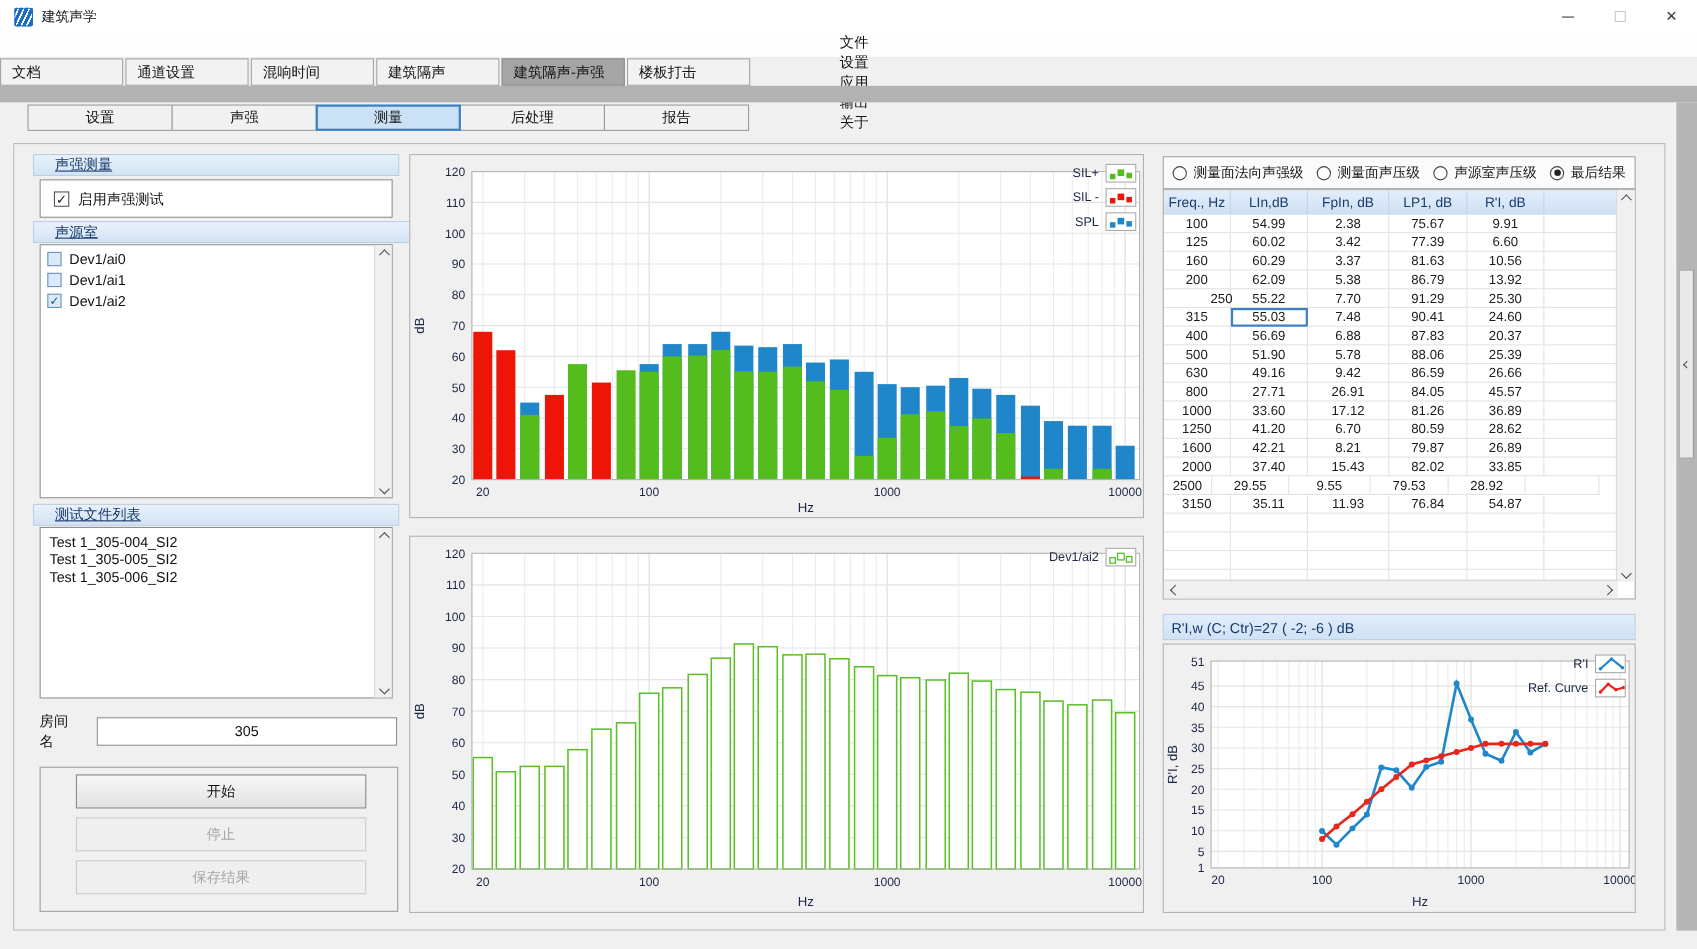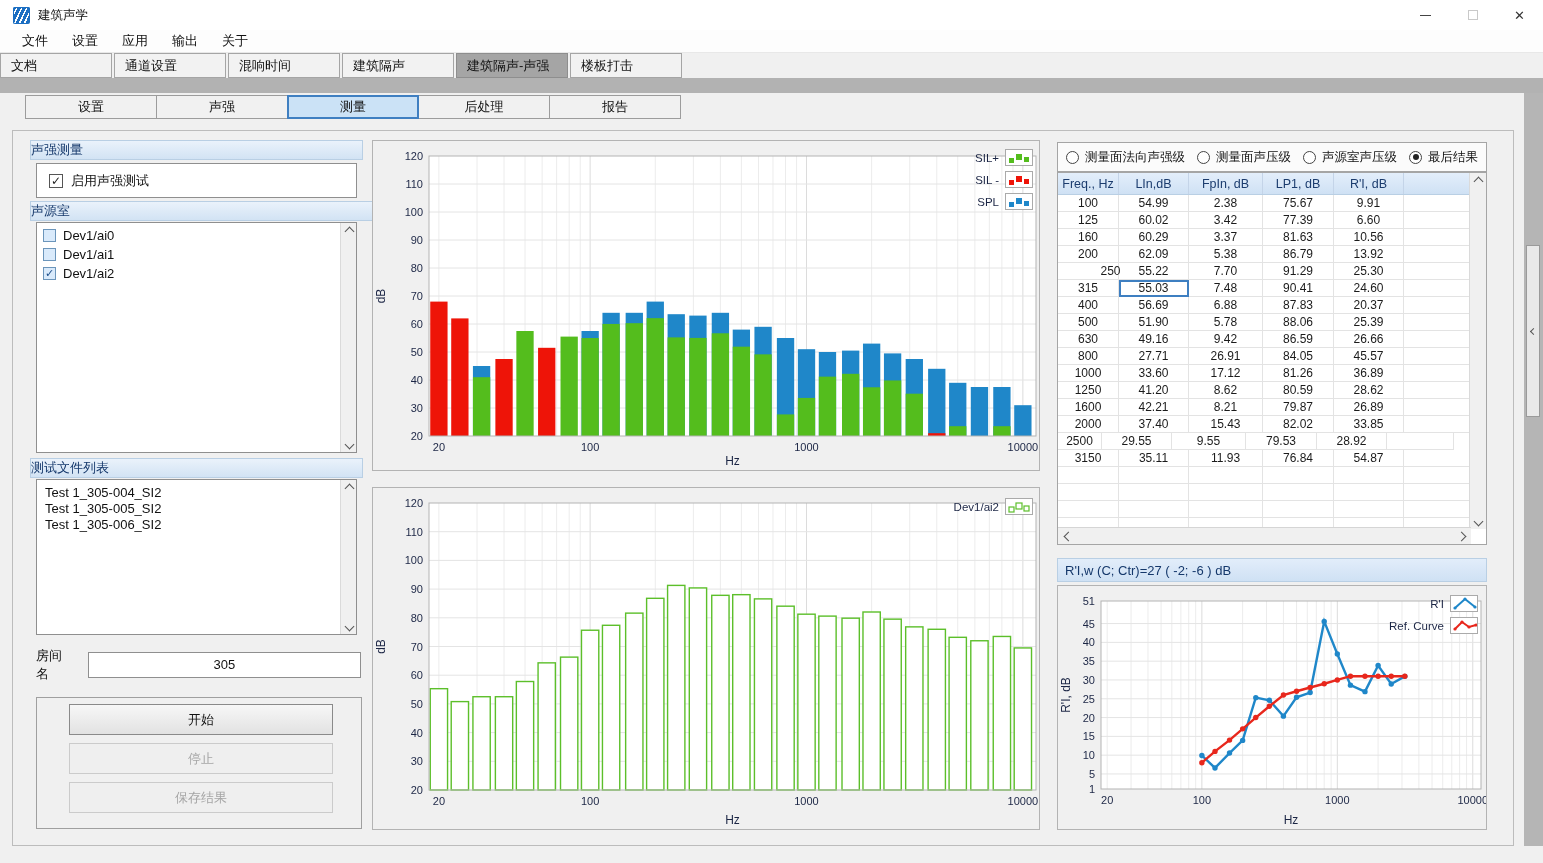--- a/index.html
+++ b/index.html
@@ -11,41 +11,41 @@
   .titlebar{position:absolute;left:0;top:0;width:100%;height:30px;background:#ffffff;display:flex;align-items:center;}
   .appicon{width:17px;height:17px;margin-left:13px;border-radius:2px;
     background:repeating-linear-gradient(115deg,#1b6ec2 0 3px,#ffffff 3px 4.5px);box-shadow:inset 0 0 0 1px #1b6ec2;}
   .apptitle{margin-left:8px;font-size:12.5px;}
   .wctrls{margin-left:auto;display:flex;height:100%;}
   .wbtn{width:47px;height:100%;display:flex;align-items:center;justify-content:center;font-size:13px;color:#333;}
   .minbar{width:11px;height:1px;background:#444;display:inline-block;}
   .maxbox{width:10px;height:10px;border:1px solid #c9c9c9;display:inline-block;}
 
   
-  .menubar{position:absolute;left:0;top:30px;width:100%;height:23px;background:#fdfdfd;display:flex;align-items:center;padding-left:10px;border-bottom:1px solid #e8e8e8;font-size:13px;}
+  .menubar{position:absolute;left:0;top:30px;width:100%;height:23px;background:#fdfdfd;display:flex;align-items:center;padding-left:10px;border-bottom:1px solid #e8e8e8;font-size:13px;flex-direction:column;}
   .menuitem{padding:0 12px;height:100%;display:flex;align-items:center;}
 
   
   .tabrow{position:absolute;left:0;top:53px;width:100%;height:25px;display:flex;}
   .tab{width:112px;height:25px;margin-right:2px;background:#f2f2f2;border:1px solid #a5a5a5;
        font-size:13px;display:flex;align-items:center;padding-left:10px;}
   .tab.active{background:#a5a5a5;border-color:#8e8e8e;}
   .graystrip{position:absolute;left:0;top:78px;width:100%;height:15px;background:#b2b2b2;}
 
   
   .subtabs{position:absolute;left:25px;top:95px;height:24px;display:flex;}
   .subtab{width:132px;height:24px;background:#f1f1f1;border:1px solid #9c9c9c;margin-right:-1px;
           font-size:13px;display:flex;align-items:center;justify-content:center;}
   .subtab.active{background:#cbe2f6;border:2px solid #3f7fc1;z-index:2;}
 
   .contentframe{position:absolute;left:12px;top:130px;width:1502px;height:716px;border:1px solid #bcbcbc;}
 
   
   .phead{position:absolute;height:20px;background:linear-gradient(#eaf2fb,#d2e3f4);border:1px solid #b9cfe4;
-         font-size:13px;display:flex;align-items:center;padding-left:0;color:#15386b;}
+         font-size:13px;display:flex;align-items:center;padding-left:19px;color:#15386b;text-decoration:underline;}
   .whitebox{position:absolute;background:#fff;border:1px solid #8f8f8f;}
   .cbrow{display:flex;align-items:center;gap:8px;font-size:13px;padding-left:12px;height:100%;}
   .cb{width:14px;height:14px;border:1px solid #555;background:#fff;display:flex;align-items:center;justify-content:center;font-size:12px;color:#222;font-weight:bold;}
   .listitem{display:flex;align-items:center;gap:7px;font-size:13px;height:19px;padding-left:6px;}
   .lcb{width:13px;height:13px;border:1px solid #6b95bb;background:#d9eafb;display:flex;align-items:center;justify-content:center;font-size:11px;color:#1d4e89;font-weight:bold;}
   .fileitem{font-size:13px;height:16px;padding-left:8px;display:flex;align-items:center;}
   .vscroll{position:absolute;right:0;top:0;bottom:0;width:16px;background:#f0f0f0;border-left:1px solid #dadada;}
   .chev{width:7px;height:7px;border-right:1.6px solid #555;border-bottom:1.6px solid #555;display:inline-block;}
   .chev.up{transform:rotate(-135deg);}  .chev.down{transform:rotate(45deg);}
   .chev.left{transform:rotate(135deg);} .chev.right{transform:rotate(-45deg);}
@@ -543,21 +543,21 @@
           <div class="td" style="width: 61px;">1000</div>
           <div class="td" style="width: 70px;">33.60</div>
           <div class="td" style="width: 74px;">17.12</div>
           <div class="td" style="width: 71px;">81.26</div>
           <div class="td" style="width: 70px;">36.89</div>
           <div class="td" style="width: 67px;"></div>
         </div>
         <div class="trow">
           <div class="td" style="width: 61px;">1250</div>
           <div class="td" style="width: 70px;">41.20</div>
-          <div class="td" style="width: 74px;">8.62</div>
+          <div class="td" style="width: 74px;">6.70</div>
           <div class="td" style="width: 71px;">80.59</div>
           <div class="td" style="width: 70px;">28.62</div>
           <div class="td" style="width: 67px;"></div>
         </div>
         <div class="trow">
           <div class="td" style="width: 61px;">1600</div>
           <div class="td" style="width: 70px;">42.21</div>
           <div class="td" style="width: 74px;">8.21</div>
           <div class="td" style="width: 71px;">79.87</div>
           <div class="td" style="width: 70px;">26.89</div>

